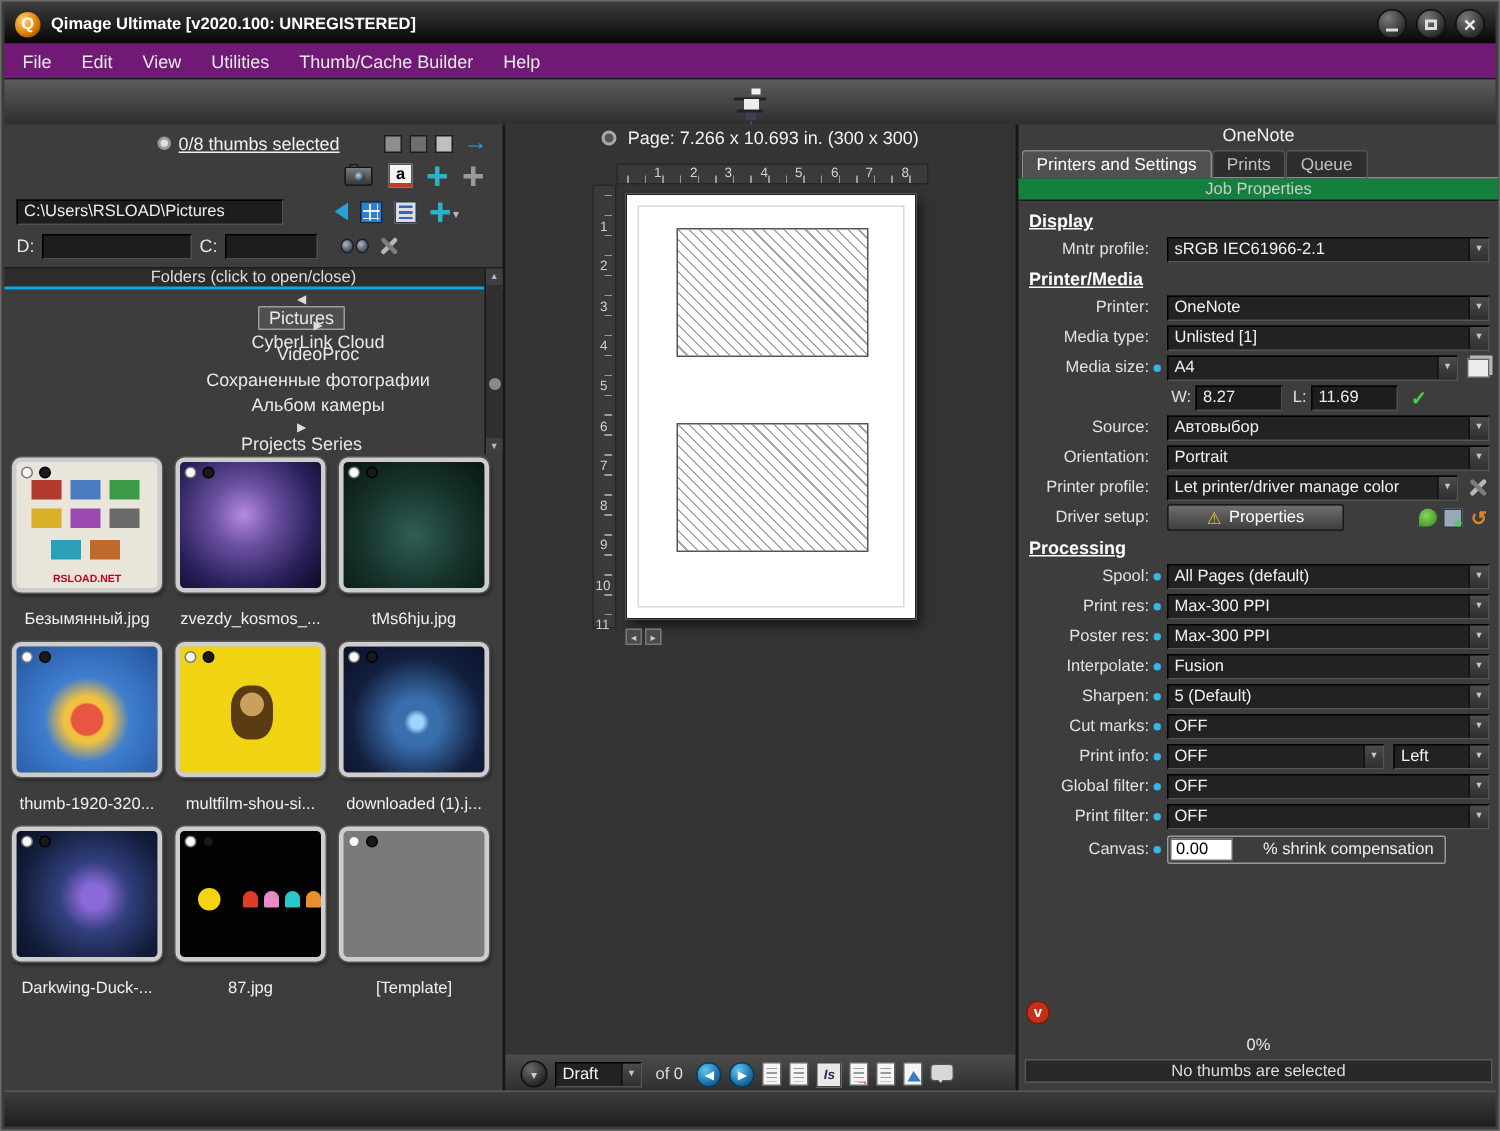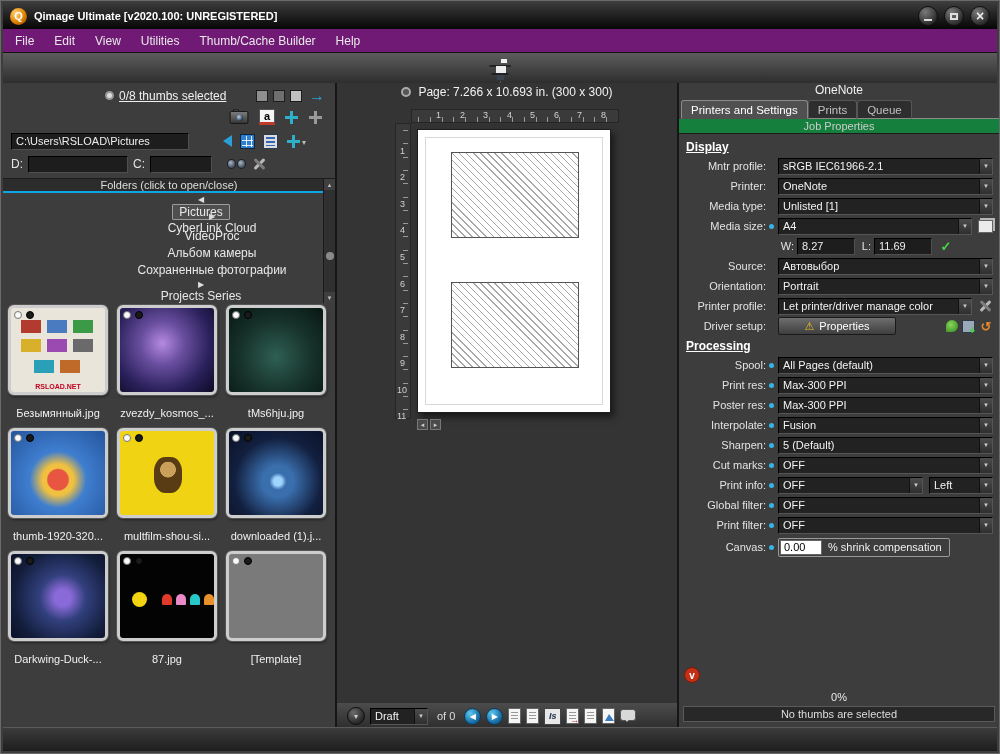--- a/index.html
+++ b/index.html
@@ -223,21 +223,21 @@
   .wrench{margin-left:5px;flex:0 0 auto;}
   .pbtn{height:18px;width:118px;border:1px solid #1a1a1a;border-radius:2px;color:#fff;font-size:11px;
     background:linear-gradient(#6e6e6e,#3e3e3e);display:flex;align-items:center;justify-content:center;gap:5px;}
   .warn::before{content:"⚠";color:#f0c020;font-size:11px;}
   .drv-ics{margin-left:auto;display:flex;gap:4px;align-items:center;}
   .leaf{width:12px;height:12px;border-radius:50% 50% 50% 0;background:radial-gradient(circle at 40% 40%,#8ad45a,#2e8a1e);}
   .diskadd{width:13px;height:13px;background:#9aa8b8;border:1px solid #2c3a48;position:relative;}
   .diskadd::after{content:"+";position:absolute;right:-1px;bottom:-4px;color:#3ad43a;font-size:10px;font-weight:bold;}
   .undo{color:#e0862a;font-size:13px;font-weight:bold;width:14px;text-align:center;}
   .undo::after{content:"↺";}
-  .cgrp{display:flex;align-items:center;border:1px solid #9a9a9a;border-radius:2px;padding:1px 7px 1px 1px;gap:6px;}
+  .cgrp{display:flex;align-items:center;border:1px solid #9a9a9a;border-radius:2px;padding:1px 7px 1px 1px;gap:20px;}
   .cnum{width:42px;height:15px;background:#fff;color:#000;border:1px solid #666;font-size:11px;padding:0 3px;
     font-family:"Liberation Sans",sans-serif;}
   .csuf{color:#f0f0f0;font-size:11px;white-space:nowrap;}
   .vbadge2{position:absolute;left:5px;bottom:46px;}
   .pct{position:absolute;left:0;right:0;bottom:26px;text-align:center;font-size:11px;color:#e8e8e8;}
   .statusb{position:absolute;left:4px;right:4px;bottom:7px;height:16px;background:#282828;border:1px solid #5a5a5a;
     color:#ddd;font-size:11px;display:flex;align-items:center;justify-content:center;}
 
   .bottomstrip{position:absolute;left:2px;right:2px;bottom:2px;height:24px;
     background:linear-gradient(#3c3c3c,#1e1e1e);border-top:1px solid #5a5a5a;}
@@ -331,25 +331,25 @@
       <div class="trow lv2">
         <span class="ar r"></span>
         <span>CyberLink Cloud</span>
       </div>
       <div class="trow lv2">
         <span class="ar"></span>
         <span>VideoProc</span>
       </div>
       <div class="trow lv2">
         <span class="ar"></span>
-        <span>Альбом камеры</span>
+        <span>Сохраненные фотографии</span>
       </div>
       <div class="trow lv2">
         <span class="ar"></span>
-        <span>Сохраненные фотографии</span>
+        <span>Альбом камеры</span>
       </div>
       <div class="trow lv1">
         <span class="ar r"></span>
         <span>Projects Series</span>
       </div>
     </div>
     <div class="sb">
       <div class="bsc up"></div>
       <div class="knob"></div>
       <div class="bsc dn"></div>
@@ -491,20 +491,21 @@
       <div class="sech">Display</div>
 
       <div class="prow nodot">
         <span class="lbl">Mntr profile:</span>
         <span class="dot"></span>
         <div class="dd">
             <span>sRGB IEC61966-2.1</span>
           </div>
       </div>
 
+      <div class="sech">Printer/Media</div>
 
       <div class="prow nodot">
         <span class="lbl">Printer:</span>
         <span class="dot"></span>
         <div class="dd">
             <span>OneNote</span>
           </div>
       </div>
 
       <div class="prow nodot">

